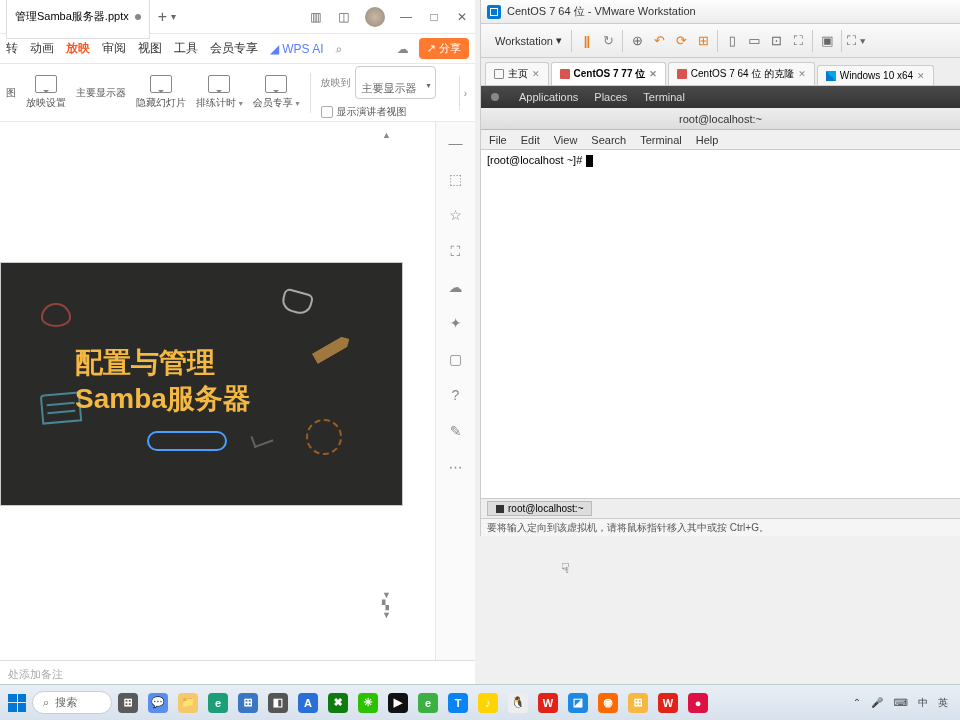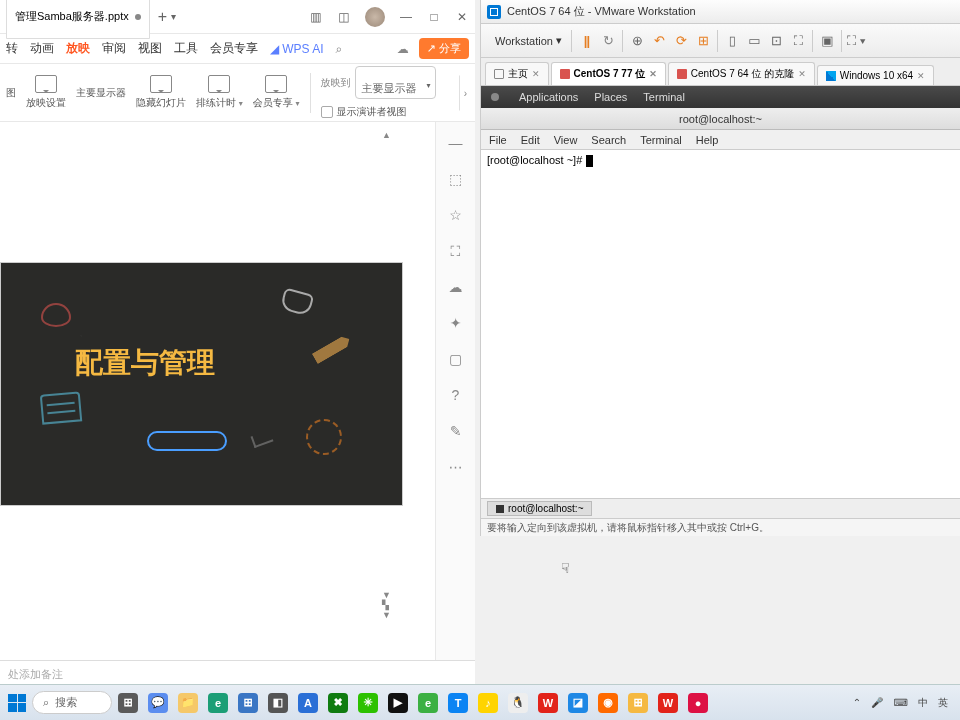--- a/index.html
+++ b/index.html
@@ -180,20 +180,21 @@
       <div class="scroll-arrows sa-top">▲</div>
       <div class="slide">
         <div class="doodle d1"></div>
         <div class="doodle d2"></div>
         <div class="doodle d3"></div>
         <div class="doodle d4"></div>
         <div class="doodle d5"></div>
         <div class="doodle d6"></div>
         <div class="slide-title">
           <div>配置与管理</div>
+          <div>Samba服务器</div>
         </div>
         <div class="slide-btn"></div>
       </div>
       <div class="scroll-arrows sa-bot">▼<br>▚<br>▼</div>
     </div>
     <div class="wps-sidebar">
       <span class="sb-icon">—</span>
       <span class="sb-icon">⬚</span>
       <span class="sb-icon">☆</span>
       <span class="sb-icon">⛶</span>

